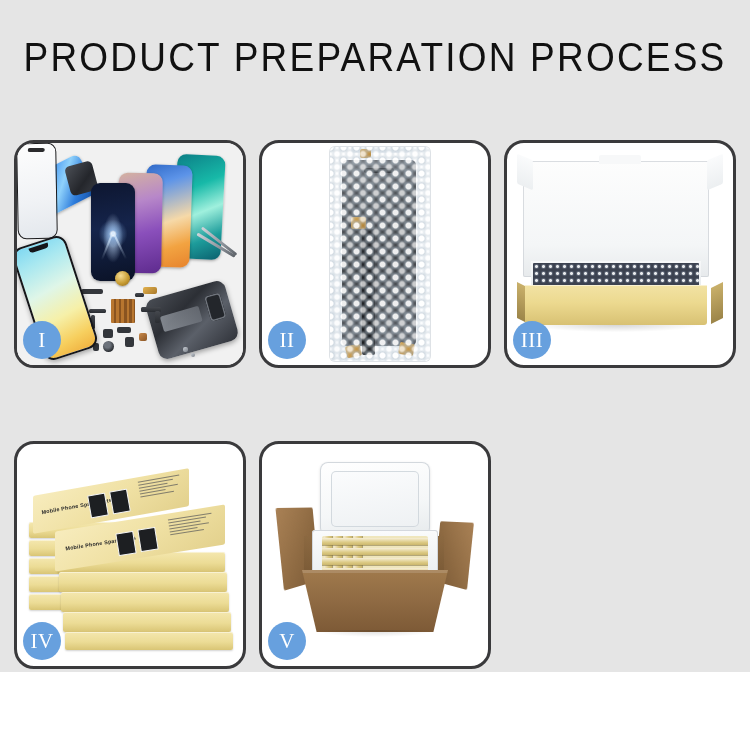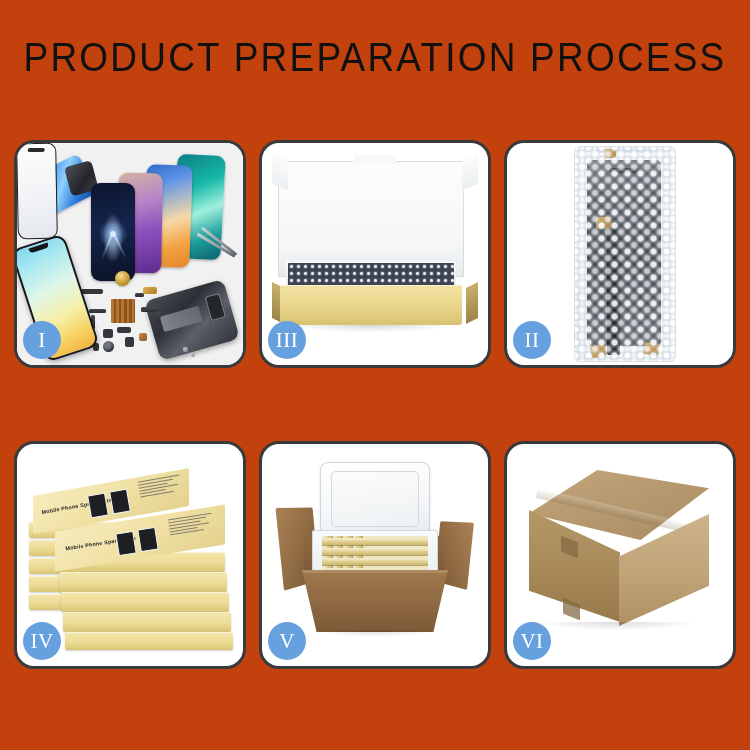--- a/index.html
+++ b/index.html
@@ -3,22 +3,22 @@
 <meta charset="utf-8">
 <style>
   html, body {
     margin: 0;
     padding: 0;
     background: #ffffff;
   }
   #page {
     position: relative;
     width: 750px;
-    height: 750px;
-    background: #c2410c;
+    height: 672px;
+    background: #e5e5e5;
     overflow: hidden;
     font-family: "Liberation Sans", sans-serif;
   }
 
   
   .header {
     position: absolute;
     left: 0; right: 0;
     top: 36px;
     text-align: center;
@@ -639,51 +639,51 @@
           <div class="pt" style="left:14px;  top:72px;  width:6px;  height:8px;"></div>
           <div class="pt silver" style="left:104px; top:76px;  width:5px;  height:5px;"></div>
           <div class="pt silver" style="left:112px; top:82px;  width:4px;  height:4px;"></div>
         </div>
       </div>
       <div class="badge">I</div>
     </div>
 
     <div class="panel">
       <div class="panel-clip">
+        <div class="p2-wrap">
+          <div class="p2-seal"></div>
+          <div class="p2-screen"></div>
+          <div class="p2-flex"></div>
+          <div class="p2-tape t1"></div>
+          <div class="p2-tape t2"></div>
+          <div class="p2-tape t3"></div>
+          <div class="p2-tape t4"></div>
+          <div class="p2-bubbles"></div>
+          <div class="p2-bubbles alt"></div>
+        </div>
+      </div>
+      <div class="badge">II</div>
+    </div>
+
+    <div class="panel">
+      <div class="panel-clip">
         <div class="p3">
           <div class="p3-lid-back"></div>
           <div class="p3-lid-tab"></div>
           <div class="p3-lid-flapL"></div>
           <div class="p3-lid-flapR"></div>
           <div class="p3-inner-foam"></div>
           <div class="p3-bubble-strip"></div>
           <div class="p3-box-sideL"></div>
           <div class="p3-box-sideR"></div>
           <div class="p3-box-front"></div>
           <div class="p3-shadow"></div>
         </div>
       </div>
       <div class="badge">III</div>
-    </div>
-
-    <div class="panel">
-      <div class="panel-clip">
-        <div class="p2-wrap">
-          <div class="p2-seal"></div>
-          <div class="p2-screen"></div>
-          <div class="p2-flex"></div>
-          <div class="p2-tape t1"></div>
-          <div class="p2-tape t2"></div>
-          <div class="p2-tape t3"></div>
-          <div class="p2-tape t4"></div>
-          <div class="p2-bubbles"></div>
-          <div class="p2-bubbles alt"></div>
-        </div>
-      </div>
-      <div class="badge">II</div>
     </div>
 
     <div class="panel">
       <div class="panel-clip">
         <div class="p4">
           <div class="p4-stack">
 
             <div class="yb" style="left:0px;  top:56px;  width:92px; height:16px;"></div>
             <div class="yb" style="left:0px;  top:74px;  width:92px; height:16px;"></div>
             <div class="yb" style="left:0px;  top:92px;  width:92px; height:16px;"></div>
@@ -746,29 +746,15 @@
             <div class="hbox" style="top:22px"></div>
             <div class="hbox" style="top:32px"></div>
           </div>
           <div class="p5-carton-front"></div>
           <div class="p5-shadow"></div>
         </div>
       </div>
       <div class="badge">V</div>
     </div>
 
-    <div class="panel">
-      <div class="panel-clip">
-        <div class="p6">
-          <div class="p6-top"></div>
-          <div class="p6-top-seam"></div>
-          <div class="p6-left"></div>
-          <div class="p6-right"></div>
-          <div class="p6-tape a"></div>
-          <div class="p6-tape b"></div>
-          <div class="p6-shadow"></div>
-        </div>
-      </div>
-      <div class="badge">VI</div>
-    </div>
 
   </div>
 </div>
 
 </body></html>

